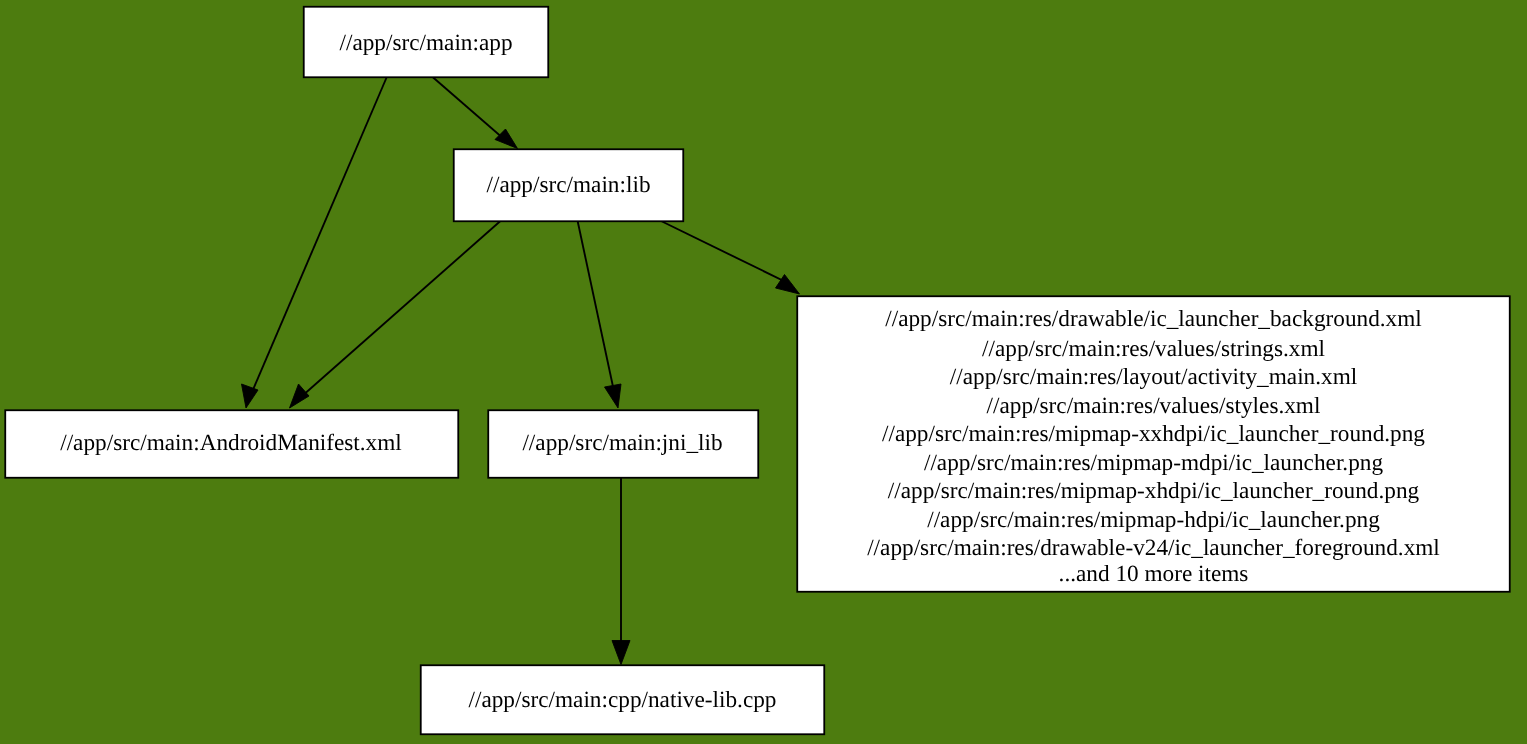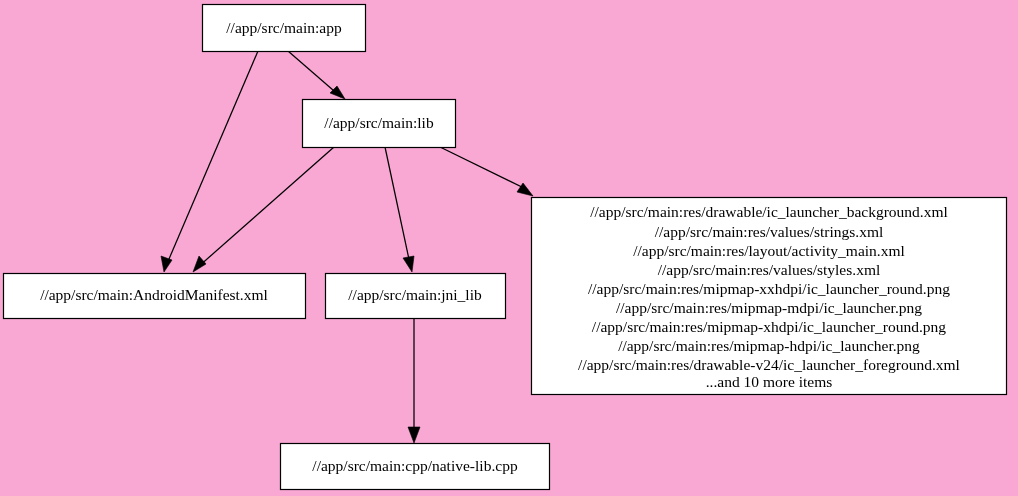--- a/index.html
+++ b/index.html
@@ -10,21 +10,21 @@
   body {
     width: 1018px;
     height: 496px;
     overflow: hidden;
     font-family: "Liberation Serif", "DejaVu Serif", serif;
   }
   #graph-root {
     position: relative;
     width: 1018px;
     height: 496px;
-    background: #f9a8d4;
+    background: #4d7c0f;
     text-decoration: underline;
   }
   svg#graph-canvas {
     position: absolute;
     top: 0;
     left: 0;
     width: 1018px;
     height: 496px;
     display: block;
   }

